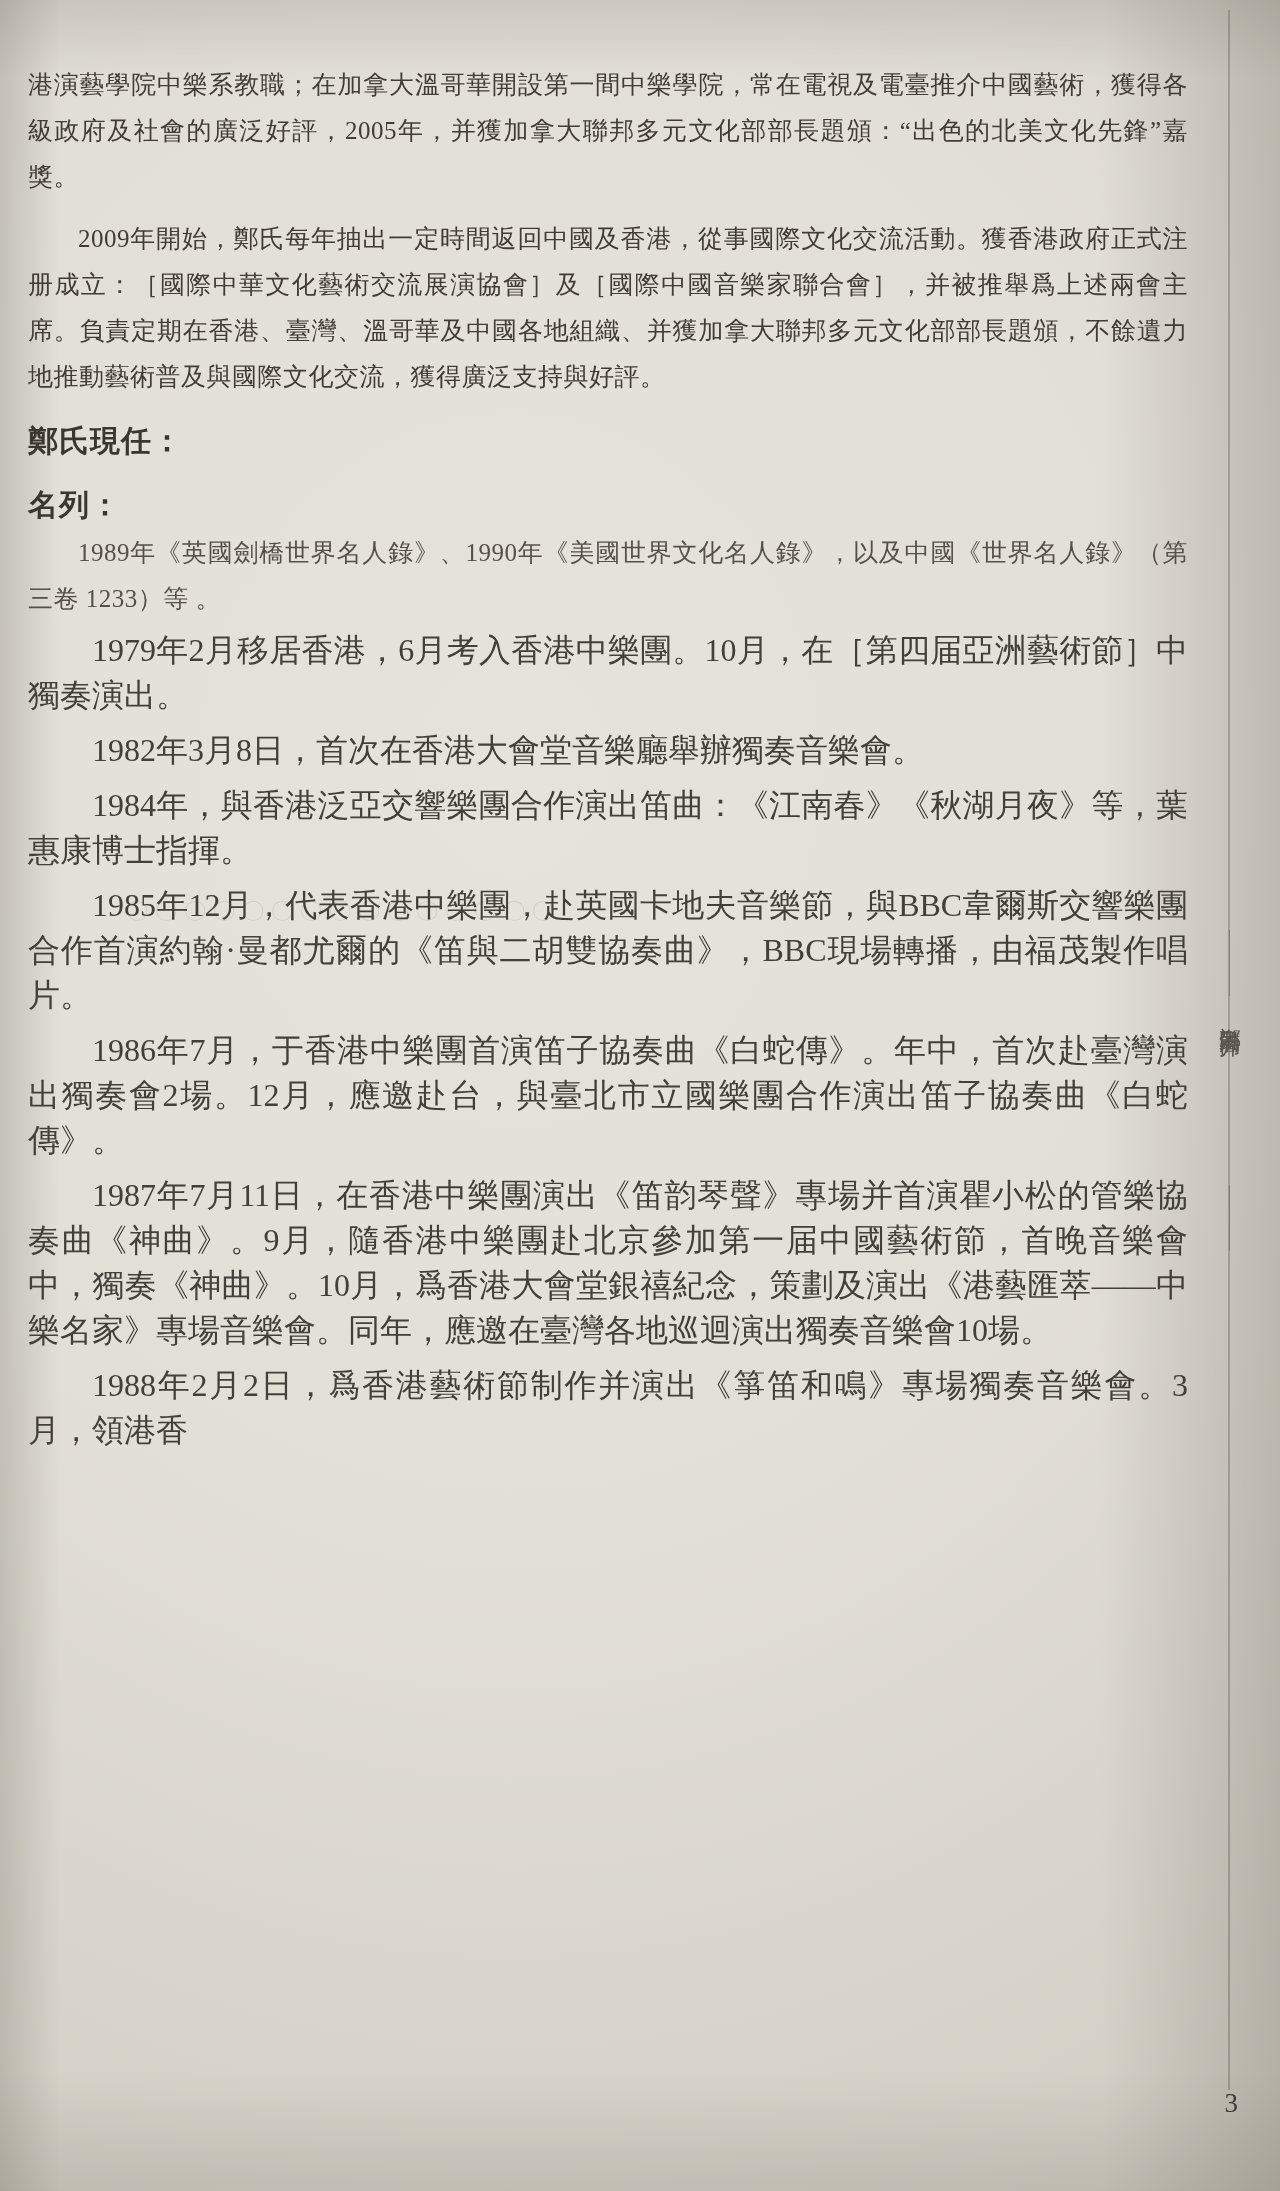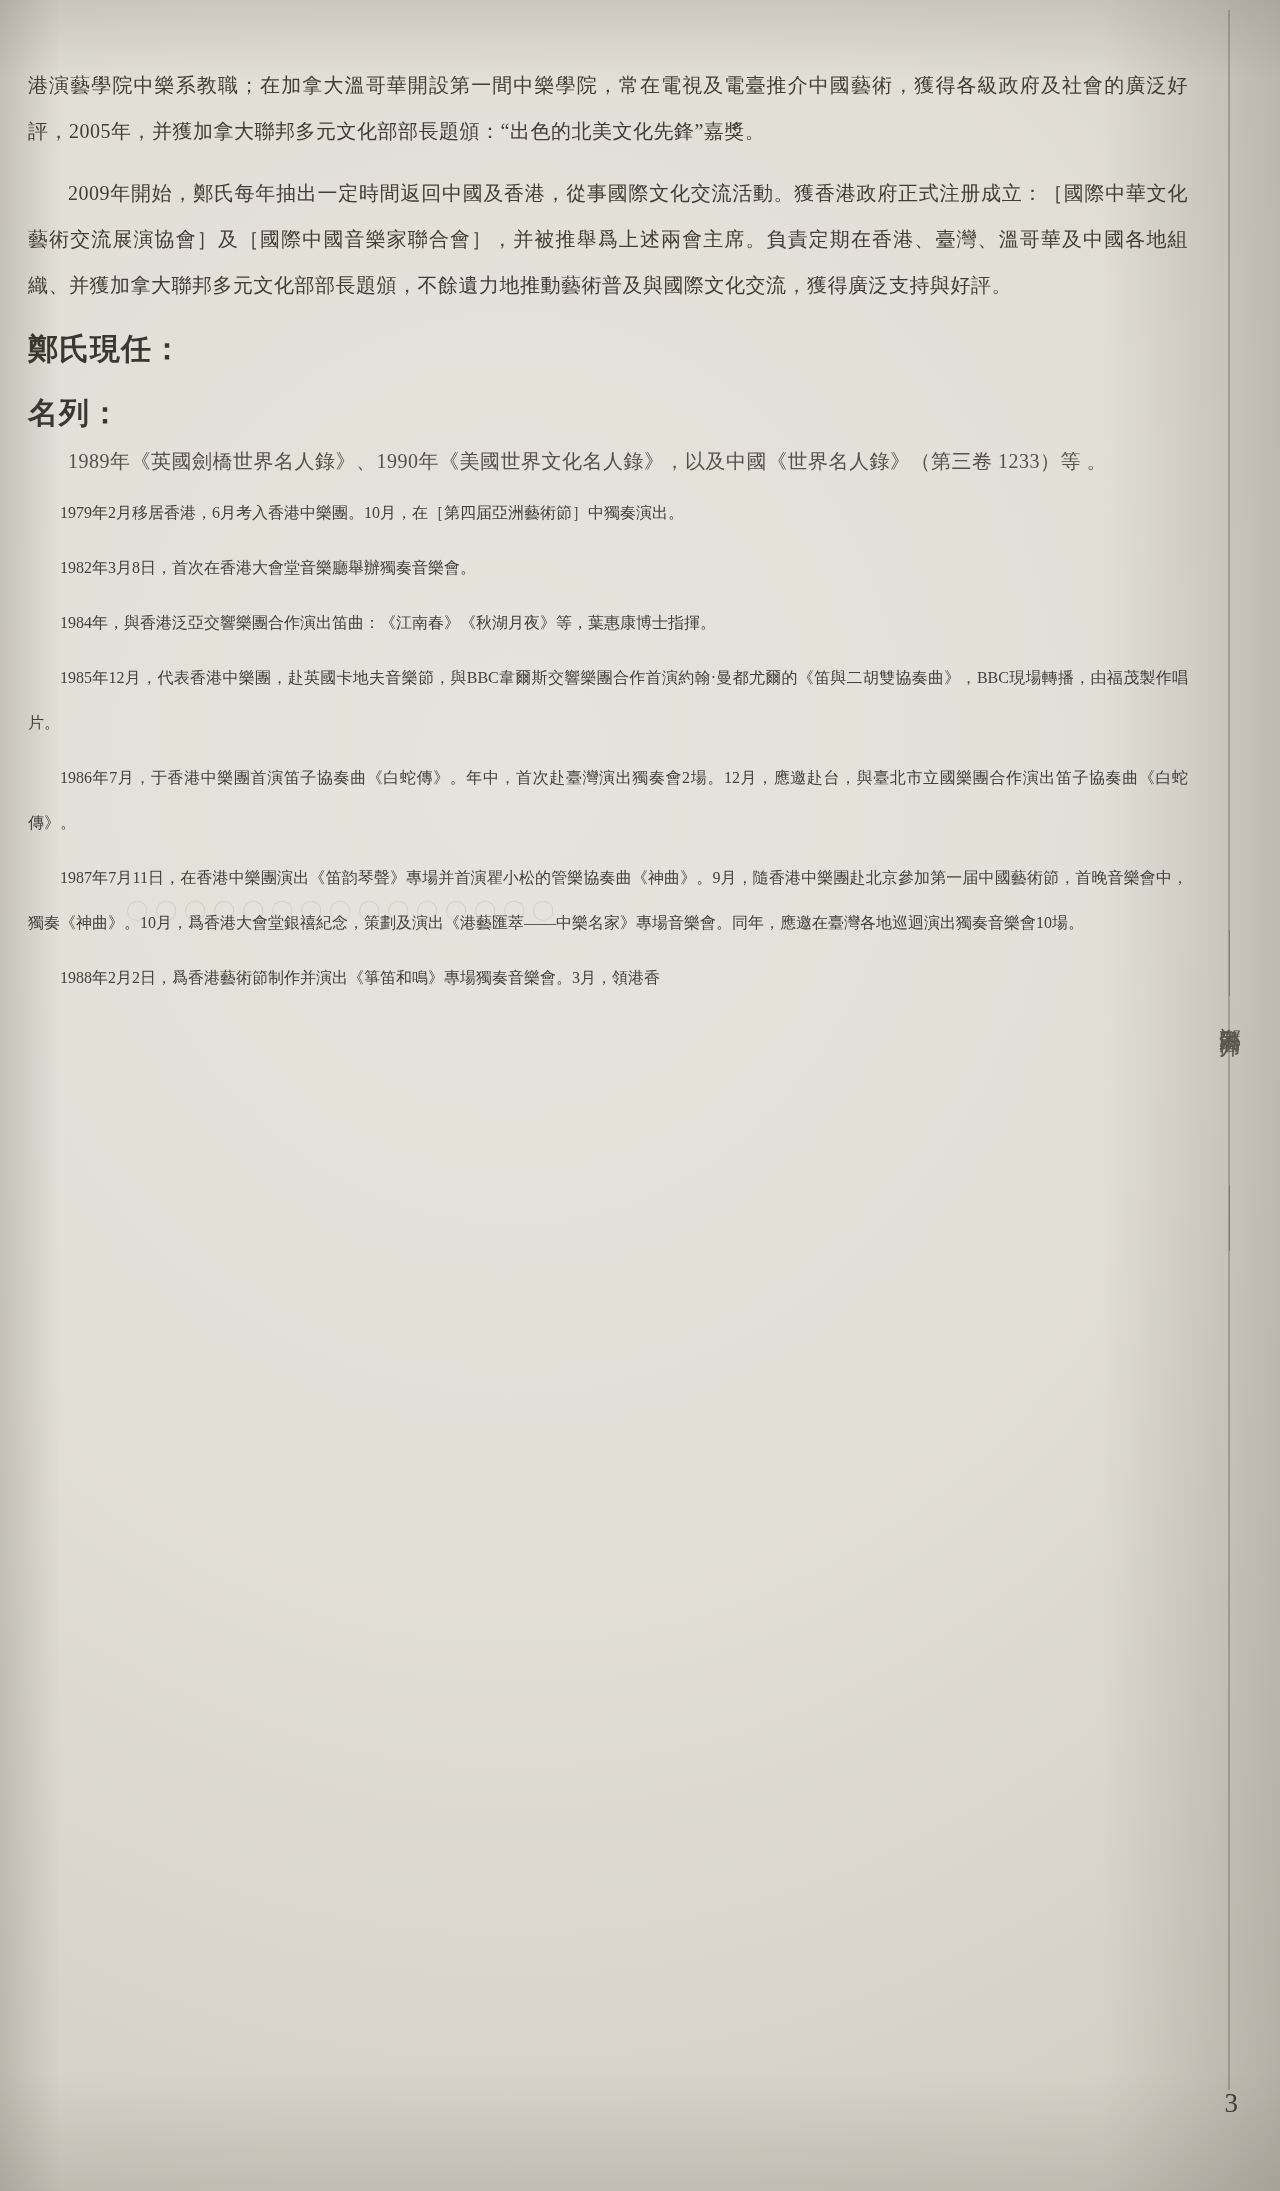--- a/index.html
+++ b/index.html
@@ -63,42 +63,42 @@
   
   #text-column {
     position: absolute;
     left: 28px;
     top: 62px;
     width: 1160px;
     color: #3a372f;
   }
 
   .para {
-    font-size: 20px;
+    font-size: 25px;
     line-height: 46px;
     letter-spacing: 0.5px;
     text-align: justify;
     text-justify: inter-character;
     margin: 0 0 6px 0;
     color: #413d35;
   }
   .indent { text-indent: 2em; }
 
   .section-head {
     font-size: 30px;
     line-height: 46px;
     margin: 18px 0 2px 0;
     color: #3a372f;
     letter-spacing: 1px;
   }
 
   .gap-sm { height: 10px; }
 
   .entry {
-    font-size: 16px;
+    font-size: 32px;
     line-height: 45px;
     text-align: justify;
     text-justify: inter-character;
     margin: 0 0 10px 0;
     text-indent: 2em;
     color: #43403a;
   }
 
   
   .faint { color: #55514a; }

